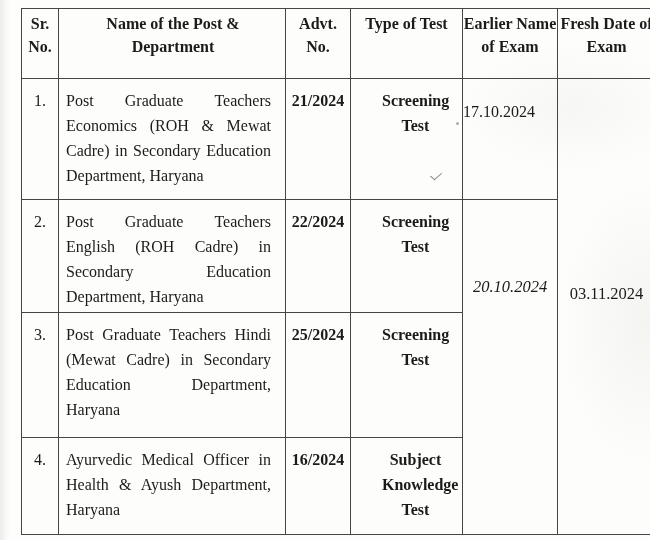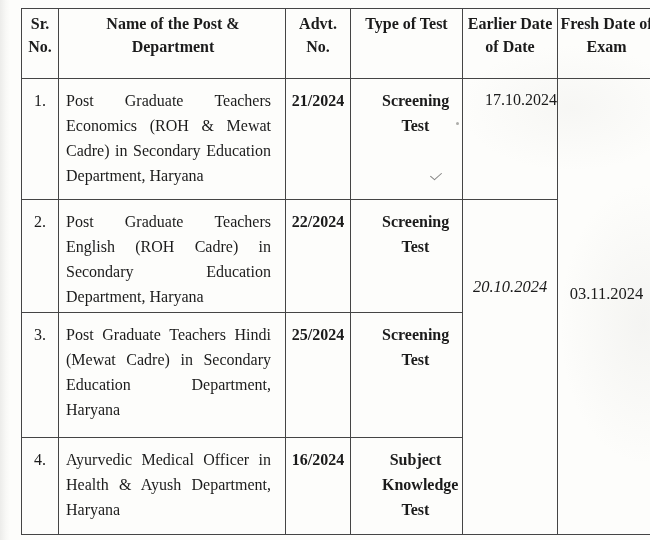--- a/index.html
+++ b/index.html
@@ -40,21 +40,21 @@
     font-weight:bold;
     line-height:23px;
     padding-top:3px;
     text-align:center;
   }
   th.h-name{text-align:center;padding-left:16px;padding-right:14px;margin-left:32px;}
   td.c-sr{text-align:center;padding-top:9px;}
   td.c-name{padding:9px 14px 0 7px;margin-top:28px;}
   td.c-advt{text-align:center;padding-top:9px;font-weight:bold;}
   td.c-type{text-align:center;padding:9px 13px 0 31px;font-weight:bold;}
-  td.c-earlier{text-align:right;padding-top:8px;}
+  td.c-earlier{text-align:left;padding-top:20px;}
   td.c-earlier-merged{text-align:center;padding-top:74px;font-size:16.5px;font-style:italic;}
   td.c-fresh-merged{vertical-align:middle;text-align:center;padding-bottom:26px;font-size:16.5px;}
   .jline{text-align:justify;text-align-last:justify;}
   .jline.jlast{text-align-last:left;}
   
   .artifact-check{
     position:absolute;left:433px;top:170px;
     width:5px;height:9px;
     border-right:1.6px solid #5a5a5a;
     border-bottom:1.6px solid #5a5a5a;
@@ -86,21 +86,21 @@
       <col style="width:95px">
       <col style="width:98px">
     </colgroup>
 
     <tbody>
         <tr style="height:70px">
       <th>Sr. No.</th>
       <th class="h-name">Name of the Post &amp; Department</th>
       <th>Advt. No.</th>
       <th>Type of Test</th>
-      <th>Earlier Date of Date</th>
+      <th>Earlier Name of Exam</th>
       <th>Fresh Date of Exam</th>
     </tr>
 
     <tr style="height:121px">
       <td class="c-sr">1.</td>
       <td class="c-name">
             <div class="jline">Post Graduate Teachers</div>
             <div class="jline">Economics (ROH &amp; Mewat</div>
             <div class="jline">Cadre) in Secondary Education</div>
             <div class="jline jlast">Department, Haryana</div>

